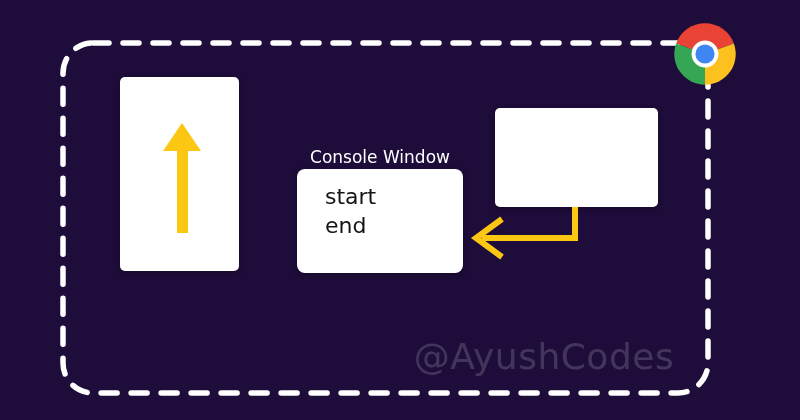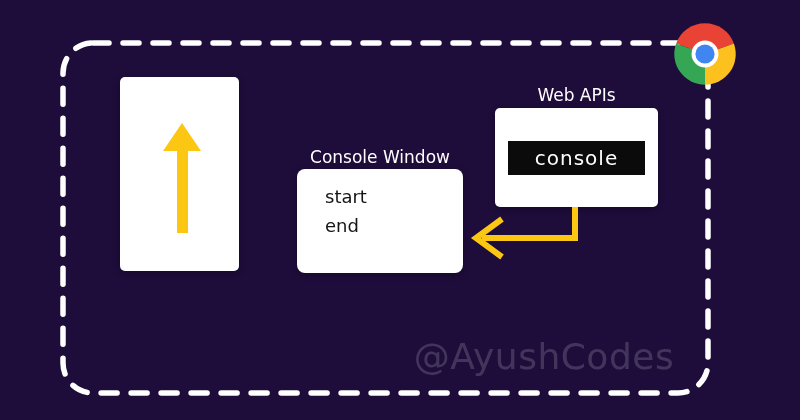--- a/index.html
+++ b/index.html
@@ -35,21 +35,21 @@
   .console-title {
     position:absolute; left:290px; top:147px; width:180px;
     text-align:center; color:#ffffff; font-size:17px;
   }
   .console-box {
     position:absolute; left:297px; top:169px; width:166px; height:104px;
     background:#ffffff; border-radius:8px;
     padding:13px 0 0 28px;
     box-shadow:0 2px 6px rgba(0,0,0,0.28);
   }
-  .console-line { color:#141414; font-size:18px; line-height:29px; }
+  .console-line { color:#141414; font-size:22px; line-height:29px; }
 
   
   .webapis-title {
     position:absolute; left:495px; top:85px; width:163px;
     text-align:center; color:#ffffff; font-size:17px;
   }
   .webapis-box {
     position:absolute; left:495px; top:108px; width:163px; height:99px;
     background:#ffffff; border-radius:5px;
     box-shadow:0 2px 6px rgba(0,0,0,0.28);
@@ -85,23 +85,21 @@
   </svg>
 
 
 
   <div class="console-title">Console Window</div>
   <div class="console-box">
     <div class="console-line">start</div>
     <div class="console-line">end</div>
   </div>
 
-  <div class="webapis-title">Web APIs</div>
   <div class="webapis-box"></div>
-  <div class="console-tag" style="background-color: rgb(11, 11, 11);">console</div>
 
   <svg class="left-arrow" width="118" height="62">
     <polyline points="107,4 107,35 14,35" fill="none" stroke-width="6" stroke-linejoin="miter" stroke="#fbc713"></polyline>
     <polyline points="34,16 8,35 34,54" fill="none" stroke-width="6" stroke-linejoin="miter" stroke="#fbc713"></polyline>
   </svg>
 
   <svg class="chrome-logo" width="64" height="64" viewBox="0 0 100 100">
     <path d="M50,50 L4.9,33.6 A48,48 0 0 1 95.1,33.6 Z" fill="#e84334"></path>
     <path d="M50,50 L95.1,33.6 A48,48 0 0 1 50,98 Z" fill="#fcc11f"></path>
     <path d="M50,50 L50,98 A48,48 0 0 1 4.9,33.6 Z" fill="#35a653"></path>

